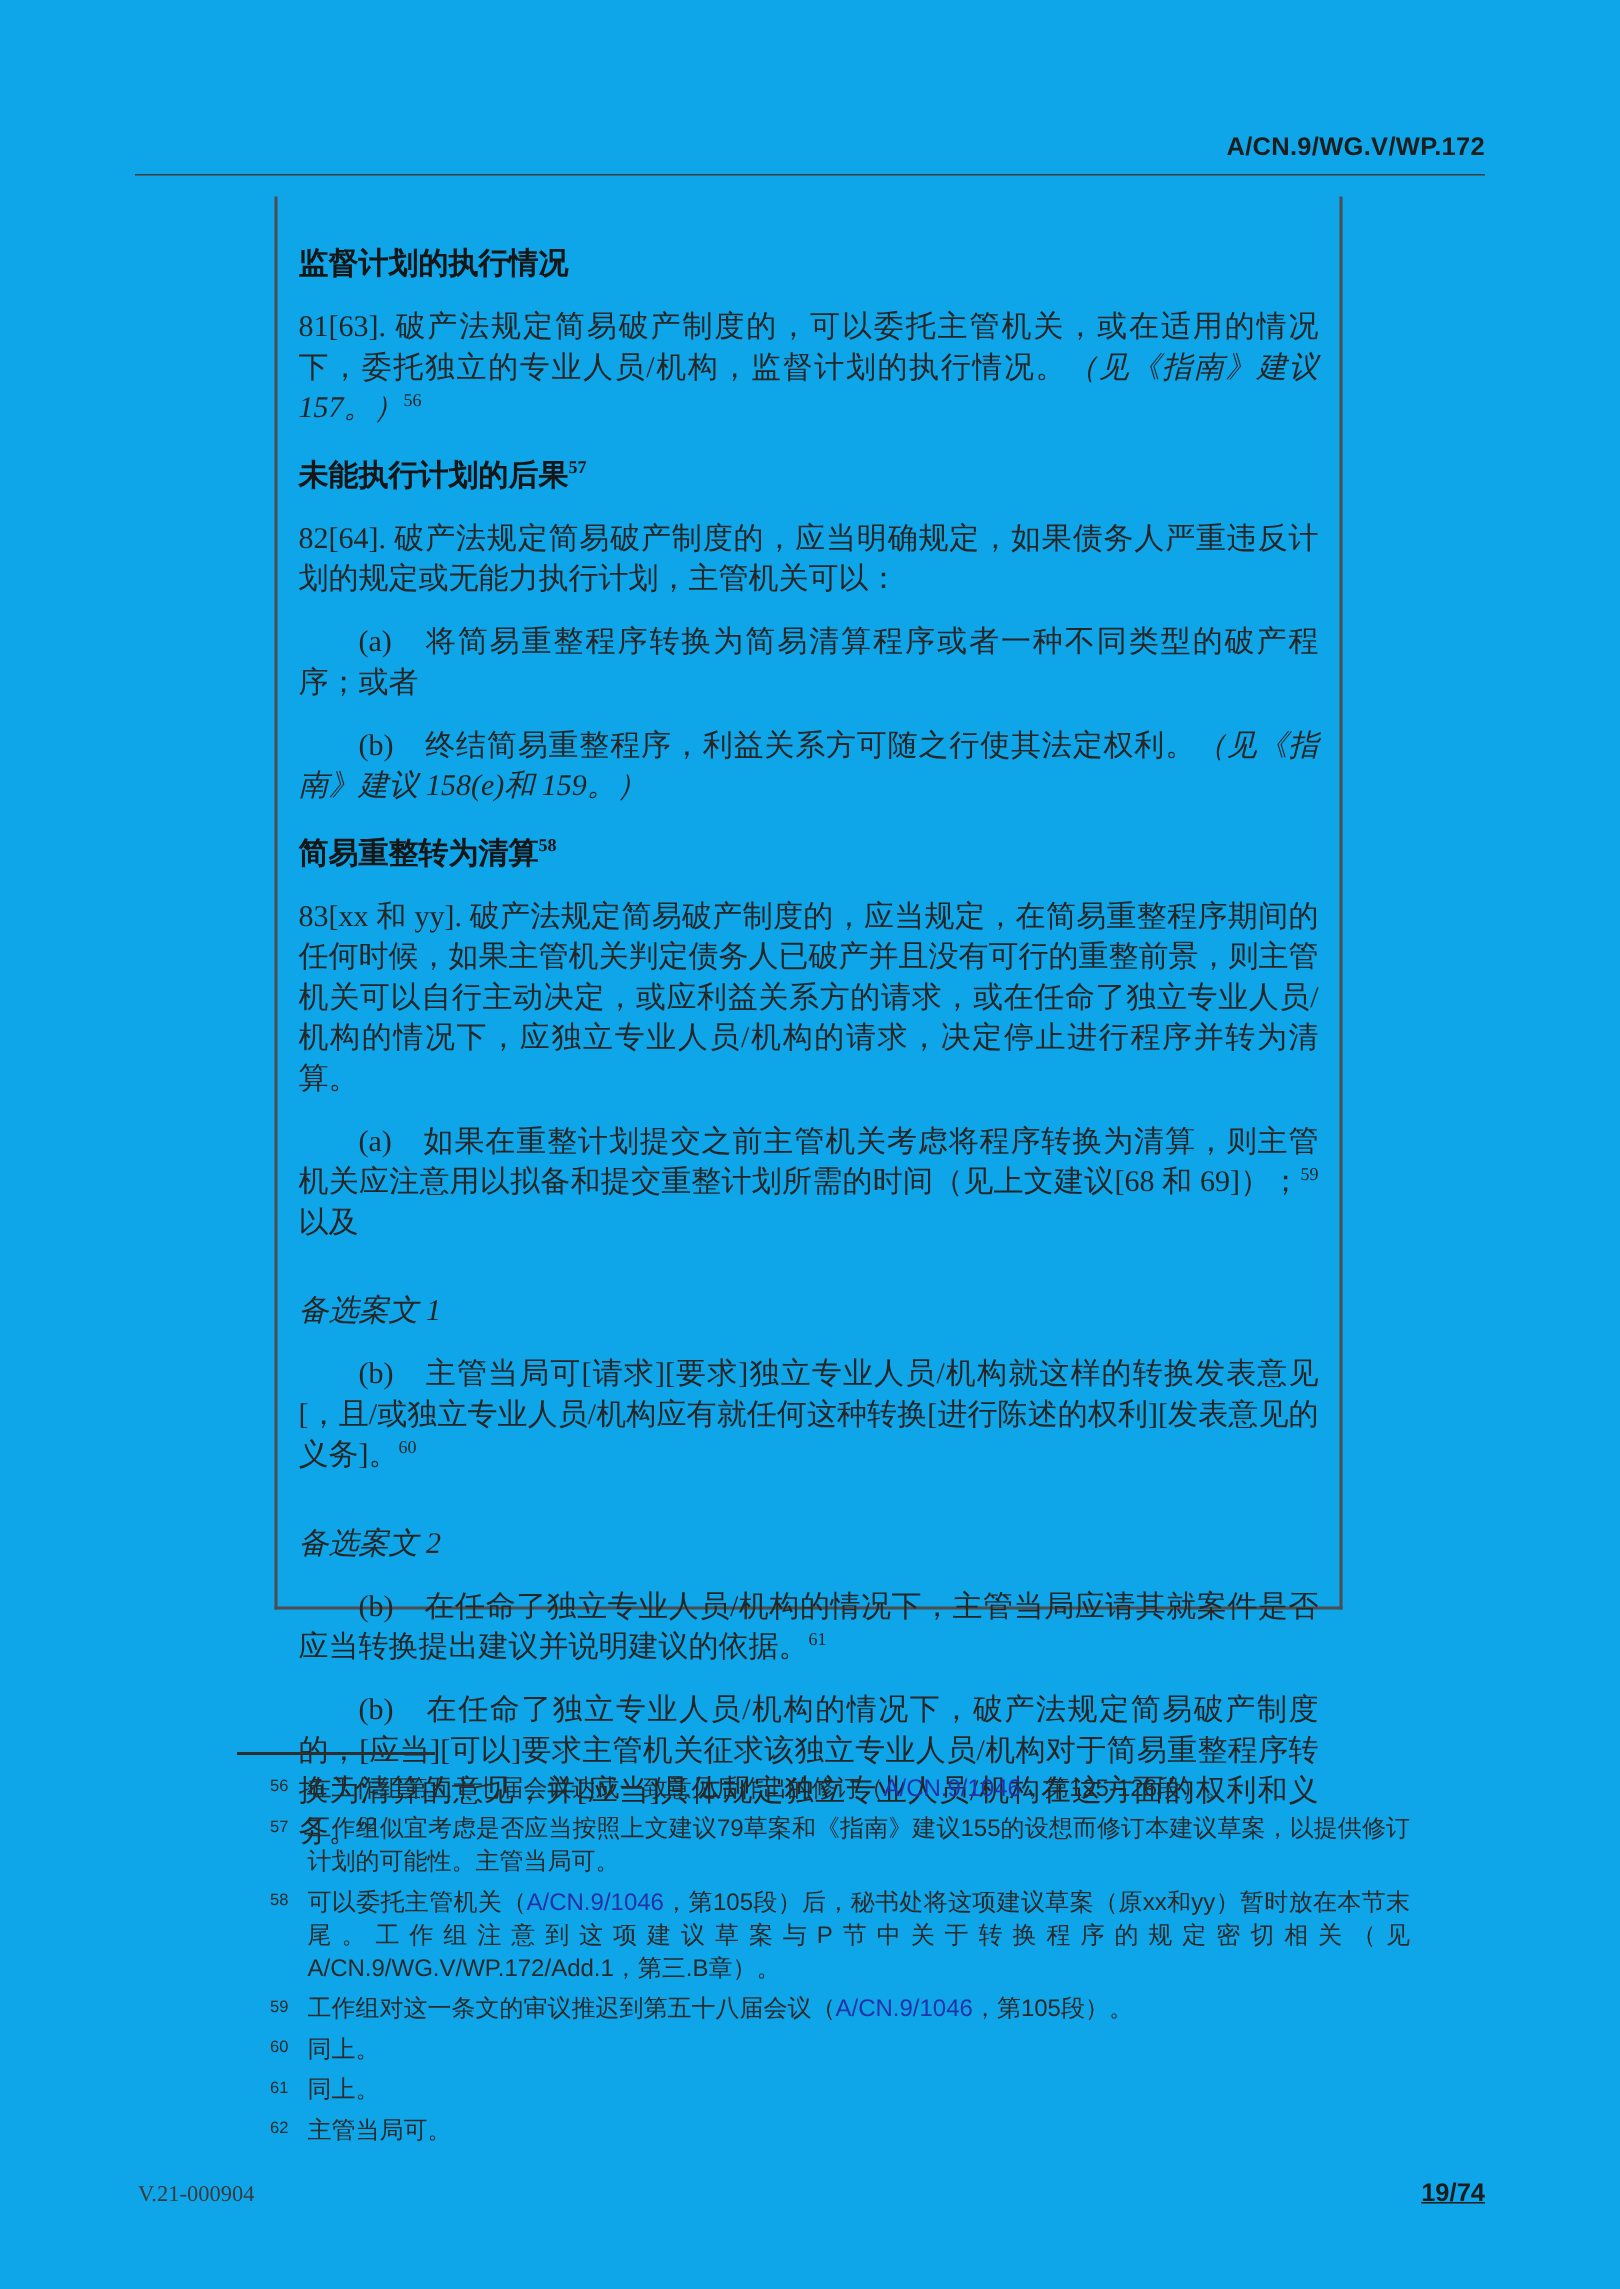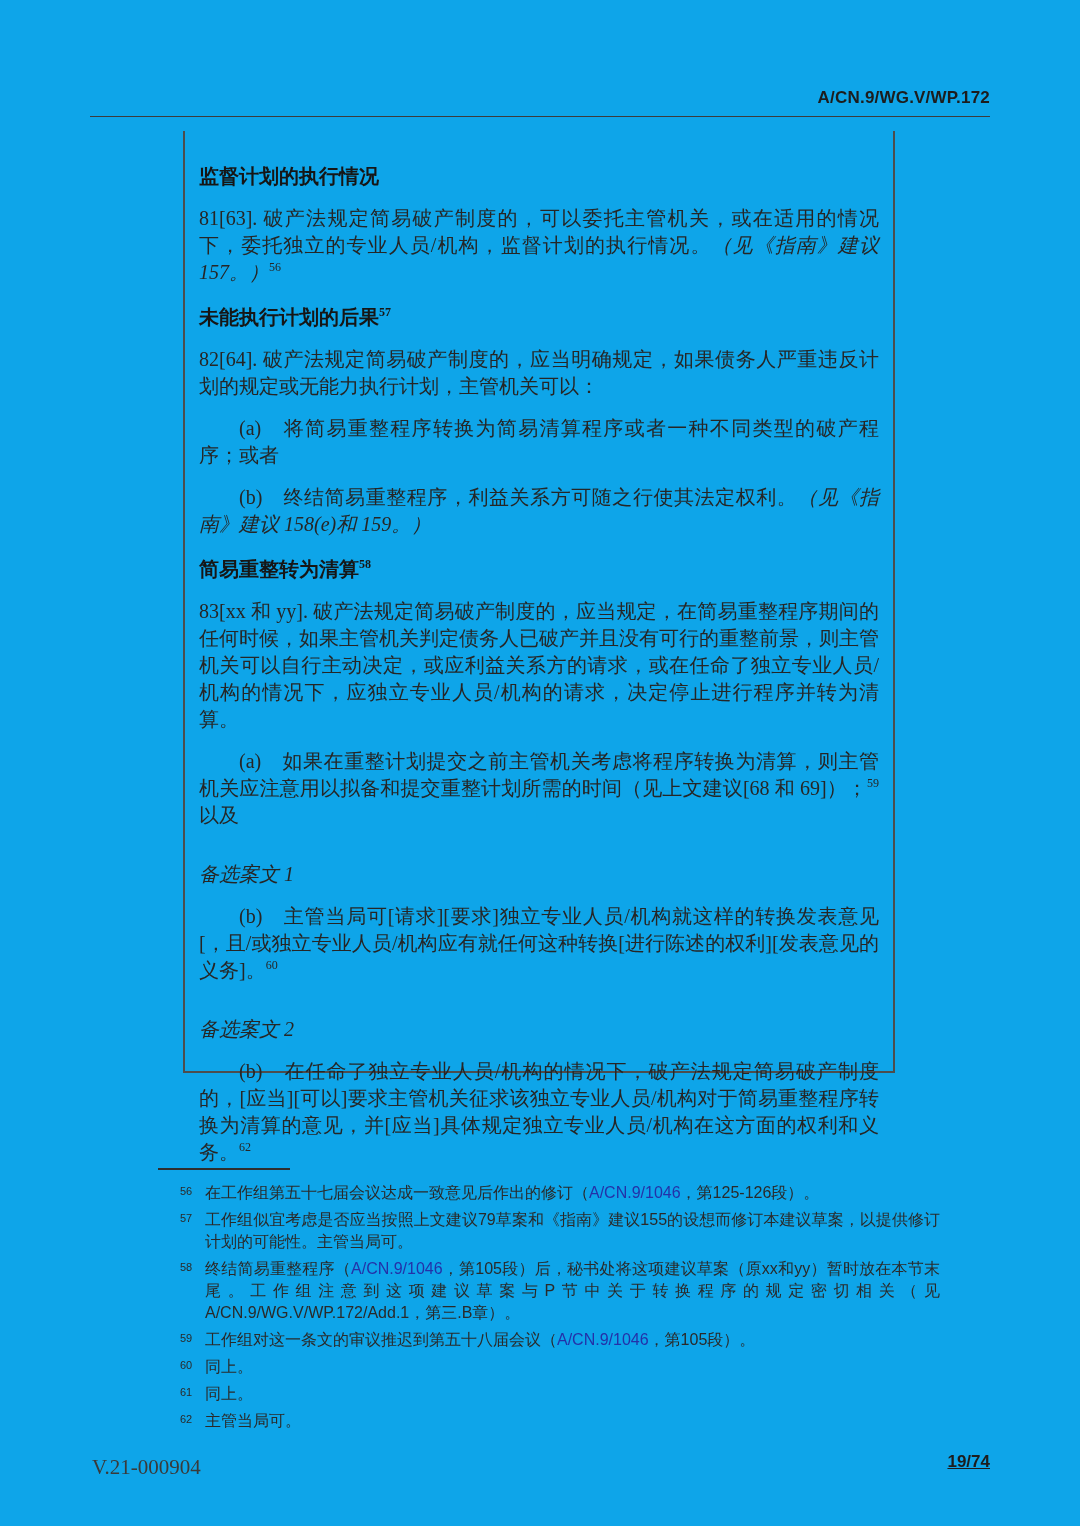--- a/index.html
+++ b/index.html
@@ -82,21 +82,21 @@
     left: 22px;
     top: -2px;
     font-size: 11px;
   }
   .seg-blue { color: #2431a8; text-decoration: none; cursor: pointer; }
   
   .page-footer-left {
     position: absolute;
     left: 92px;
     top: 1455px;
-    font-size: 21px;
+    font-size: 15px;
     color: #3a3a3a;
     font-family: "Liberation Serif", "DejaVu Serif", serif;
   }
   .page-footer-right {
     position: absolute;
     right: 90px;
     top: 1452px;
     font-size: 17px;
     font-weight: bold;
     color: #1d1d1d;
@@ -118,29 +118,30 @@
       <div class="blk blk-heading"><span class="seg-normal">未能执行计划的后果</span><span class="seg-sup">57</span></div>
       <div class="blk blk-para"><span class="seg-normal">82[64].  破产法规定简易破产制度的，应当明确规定，如果债务人严重违反计划的规定或无能力执行计划，主管机关可以：</span></div>
       <div class="blk blk-sub"><span class="seg-normal">(a)　将简易重整程序转换为简易清算程序或者一种不同类型的破产程序；或者</span></div>
       <div class="blk blk-sub"><span class="seg-normal">(b)　终结简易重整程序，利益关系方可随之行使其法定权利。</span><span class="seg-kai">（见《指南》建议 158(e)和 159。）</span></div>
       <div class="blk blk-heading"><span class="seg-normal">简易重整转为清算</span><span class="seg-sup">58</span></div>
       <div class="blk blk-para"><span class="seg-normal">83[xx 和 yy].  破产法规定简易破产制度的，应当规定，在简易重整程序期间的任何时候，如果主管机关判定债务人已破产并且没有可行的重整前景，则主管机关可以自行主动决定，或应利益关系方的请求，或在任命了独立专业人员/机构的情况下，应独立专业人员/机构的请求，决定停止进行程序并转为清算。</span></div>
       <div class="blk blk-sub"><span class="seg-normal">(a)　如果在重整计划提交之前主管机关考虑将程序转换为清算，则主管机关应注意用以拟备和提交重整计划所需的时间（见上文建议[68 和 69]）；</span><span class="seg-sup">59</span><span class="seg-normal">以及</span></div>
       <div class="blk blk-alt"><span class="seg-normal">备选案文 1</span></div>
       <div class="blk blk-sub"><span class="seg-normal">(b)　主管当局可[请求][要求]独立专业人员/机构就这样的转换发表意见[，且/或独立专业人员/机构应有就任何这种转换[进行陈述的权利][发表意见的义务]。</span><span class="seg-sup">60</span></div>
       <div class="blk blk-alt"><span class="seg-normal">备选案文 2</span></div>
+      <div class="blk blk-sub"><span class="seg-normal">(b)　在任命了独立专业人员/机构的情况下，主管当局应请其就案件是否应当转换提出建议并说明建议的依据。</span><span class="seg-sup">61</span></div>
       <div class="blk blk-sub"><span class="seg-normal">(b)　在任命了独立专业人员/机构的情况下，破产法规定简易破产制度的，[应当][可以]要求主管机关征求该独立专业人员/机构对于简易重整程序转换为清算的意见，并[应当]具体规定独立专业人员/机构在这方面的权利和义务。</span><span class="seg-sup">62</span></div>
     </div>
 
   <div class="footnote-area">
     <div class="fn-sep"></div>
     <div id="footnotes">
         <div class="fn"><span class="fn-num">56</span><span class="fn-text"><span class="seg-normal">在工作组第五十七届会议达成一致意见后作出的修订（</span><span class="seg-blue">A/CN.9/1046</span><span class="seg-normal">，第125-126段）。</span></span></div>
         <div class="fn"><span class="fn-num">57</span><span class="fn-text"><span class="seg-normal">工作组似宜考虑是否应当按照上文建议79草案和《指南》建议155的设想而修订本建议草案，以提供修订计划的可能性。主管当局可。</span></span></div>
-        <div class="fn"><span class="fn-num">58</span><span class="fn-text"><span class="seg-normal">终结简易重整程序（</span><span class="seg-blue">A/CN.9/1046</span><span class="seg-normal">，第105段）后，秘书处将这项建议草案（原xx和yy）暂时放在本节末尾。工作组注意到这项建议草案与P节中关于转换程序的规定密切相关（见 A/CN.9/WG.V/WP.172/Add.1，第三.B章）。</span></span></div>
+        <div class="fn"><span class="fn-num">58</span><span class="fn-text"><span class="seg-normal">可以委托主管机关（</span><span class="seg-blue">A/CN.9/1046</span><span class="seg-normal">，第105段）后，秘书处将这项建议草案（原xx和yy）暂时放在本节末尾。工作组注意到这项建议草案与P节中关于转换程序的规定密切相关（见 A/CN.9/WG.V/WP.172/Add.1，第三.B章）。</span></span></div>
         <div class="fn"><span class="fn-num">59</span><span class="fn-text"><span class="seg-normal">工作组对这一条文的审议推迟到第五十八届会议（</span><span class="seg-blue">A/CN.9/1046</span><span class="seg-normal">，第105段）。</span></span></div>
         <div class="fn"><span class="fn-num">60</span><span class="fn-text"><span class="seg-normal">同上。</span></span></div>
         <div class="fn"><span class="fn-num">61</span><span class="fn-text"><span class="seg-normal">同上。</span></span></div>
         <div class="fn"><span class="fn-num">62</span><span class="fn-text"><span class="seg-normal">主管当局可。</span></span></div>
       </div>
   </div>
 
   <div class="page-footer-left">V.21-000904</div>
   <div class="page-footer-right">19/74</div>
 

